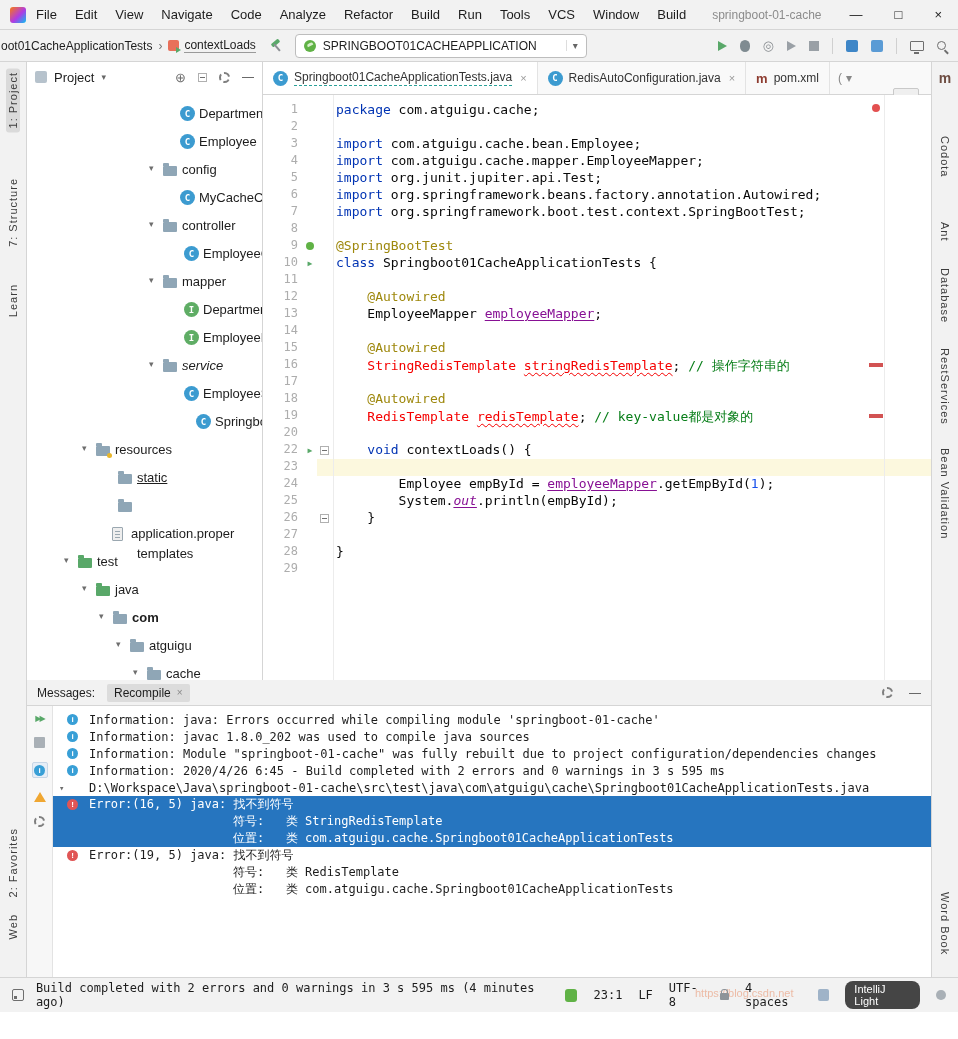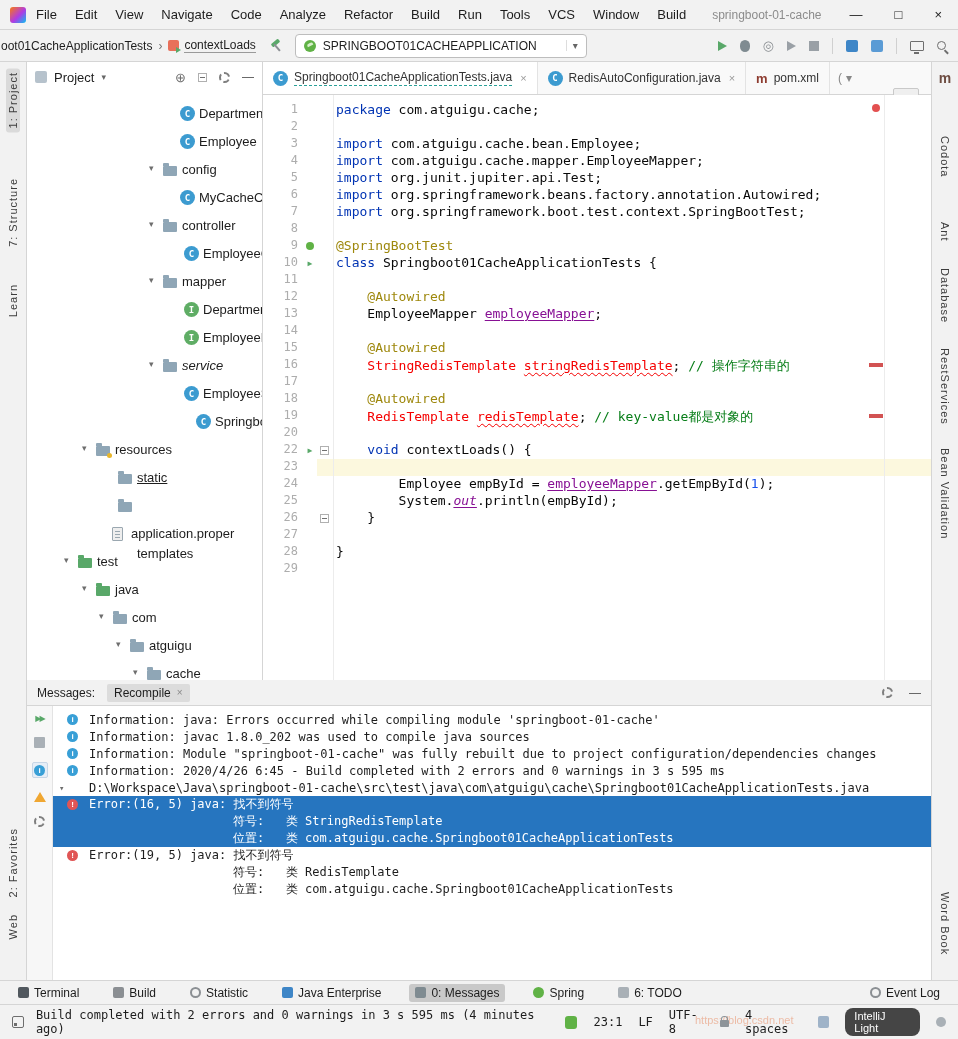--- a/index.html
+++ b/index.html
@@ -142,21 +142,21 @@
 .bi-build{background:#8b8f93;}
 .bi-statistic{background:transparent;border:2px solid #8b8f93;border-radius:50%;}
 .bi-javaee{background:#3e86c7;}
 .bi-messages{background:#7f8b91;}
 .bi-spring{background:#60b246;border-radius:50%;}
 .bi-todo{background:#a9b0b6;}
 .bi-eventlog{background:transparent;border:2px solid #8b8f93;border-radius:50%;}
 .bb-right{margin-left:auto;display:flex;align-items:center;gap:6px;}
 
 
-.status-bar{position:absolute;left:0;top:1004px;width:958px;height:35px;background:#f2f2f2;border-top:1px solid #d5d5d5;display:flex;align-items:center;padding:0 12px;font:12px "DejaVu Sans Mono",monospace;}
+.status-bar{position:absolute;left:0;top:977px;width:958px;height:35px;background:#f2f2f2;border-top:1px solid #d5d5d5;display:flex;align-items:center;padding:0 12px;font:12px "DejaVu Sans Mono",monospace;}
 .sb-toggle{width:12px;height:12px;border:1.5px solid #6e6e6e;border-radius:2px;margin-right:12px;position:relative;}
 .sb-toggle::after{content:"";position:absolute;left:1px;bottom:1px;width:3px;height:3px;background:#6e6e6e;}
 .sb-right{margin-left:auto;display:flex;align-items:center;gap:16px;}
 .sb-green{width:13px;height:13px;border-radius:3px;background:#60b246;}
 .slock{width:9px;height:7px;background:#8e9499;border-radius:1px;position:relative;margin-top:3px;}
 .slock::before{content:"";position:absolute;left:1px;top:-4px;width:5px;height:4px;border:1.5px solid #8e9499;border-bottom:none;border-radius:3px 3px 0 0;}
 .sb-misc{width:12px;height:12px;border-radius:2px;background:#9fb3c8;}
 .theme-pill{background:#454545;color:#fff;border-radius:8px;padding:2px 9px;font:11px "Liberation Sans",sans-serif;}
 .sb-bell{width:10px;height:10px;border-radius:50%;background:#a9b0b6;}
 .watermark{position:absolute;left:695px;top:9px;color:rgba(230,120,70,.45);font:11px "Liberation Sans",sans-serif;pointer-events:none;}
@@ -320,21 +320,21 @@
         <span class="tree-label" style="left: 70px;">test</span>
       </div>
       <div class="tree-row">
         <span class="tree-arrow" style="left: 55px;">▾</span>
         <span class="ic-folder grn" style="left: 69px;"></span>
         <span class="tree-label" style="left: 88px;">java</span>
       </div>
       <div class="tree-row">
         <span class="tree-arrow" style="left: 72px;">▾</span>
         <span class="ic-folder" style="left: 86px;"></span>
-        <span class="tree-label" style="left: 105px;">com</span>
+        <span class="tree-label" style="left: 105px; font-weight: bold;">com</span>
       </div>
       <div class="tree-row">
         <span class="tree-arrow" style="left: 89px;">▾</span>
         <span class="ic-folder" style="left: 103px;"></span>
         <span class="tree-label" style="left: 122px;">atguigu</span>
       </div>
       <div class="tree-row">
         <span class="tree-arrow" style="left: 106px;">▾</span>
         <span class="ic-folder" style="left: 120px;"></span>
         <span class="tree-label" style="left: 139px;">cache</span>

